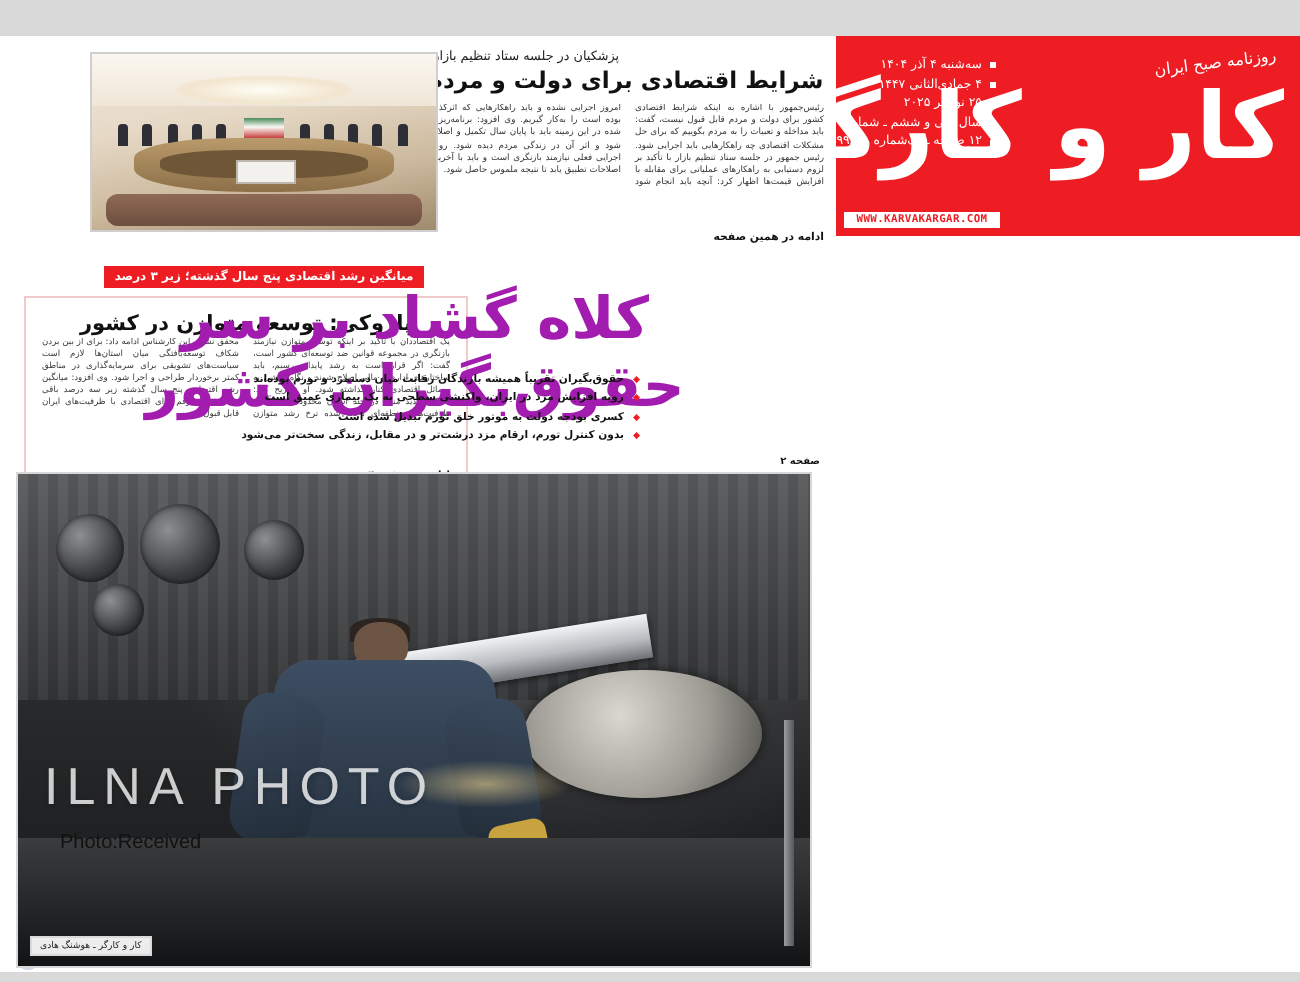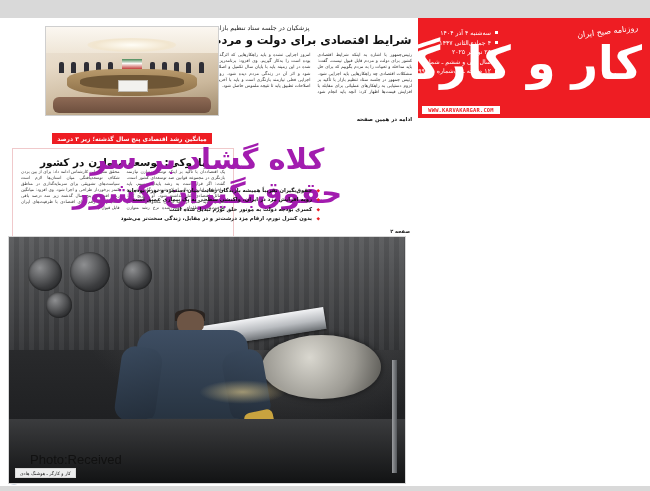--- a/index.html
+++ b/index.html
@@ -272,24 +272,23 @@
   .ilna-wm{
     position:absolute;left:22px;top:378px;
     font-size:26px;color:rgba(255,255,255,.78);
     letter-spacing:4px;font-weight:300;
     font-family:"Liberation Sans",sans-serif;
     text-shadow:0 1px 2px rgba(0,0,0,.18);
     direction:ltr;pointer-events:none;
   }
   .photo-received{
     position:absolute;left:30px;top:416px;
-    font-size:13px;color:#111;direction:ltr;
+    font-size:10px;color:#111;direction:ltr;
     font-family:"Liberation Sans",sans-serif;
     background:rgba(255,255,255,.0);
-    margin-top:36px;
   }
 
   
   .ptag{
     position:absolute;height:10px;display:flex;align-items:stretch;
     font-size:4.6px;font-weight:bold;overflow:hidden;
   }
   .ptag .t-name{
     background:#231f20;color:#fff;padding:0 4px;
     display:flex;align-items:center;white-space:nowrap;
@@ -436,16 +435,17 @@
       <div class="glove"></div>
       <div class="legs"></div>
     </div>
     <div class="mp-sparks"></div>
     <div class="mp-bench2"></div>
     <div class="mp-bench"></div>
     <div class="mp-rail"></div>
     <div class="photo-credit">کار و کارگر ـ هوشنگ هادی</div>
   </div>
 
+  <div class="ilna-wm">ILNA PHOTO</div>
   <div class="photo-received">Photo:Received</div>
 
   <div class="botline"></div>
 </div>
 
 </body></html>

